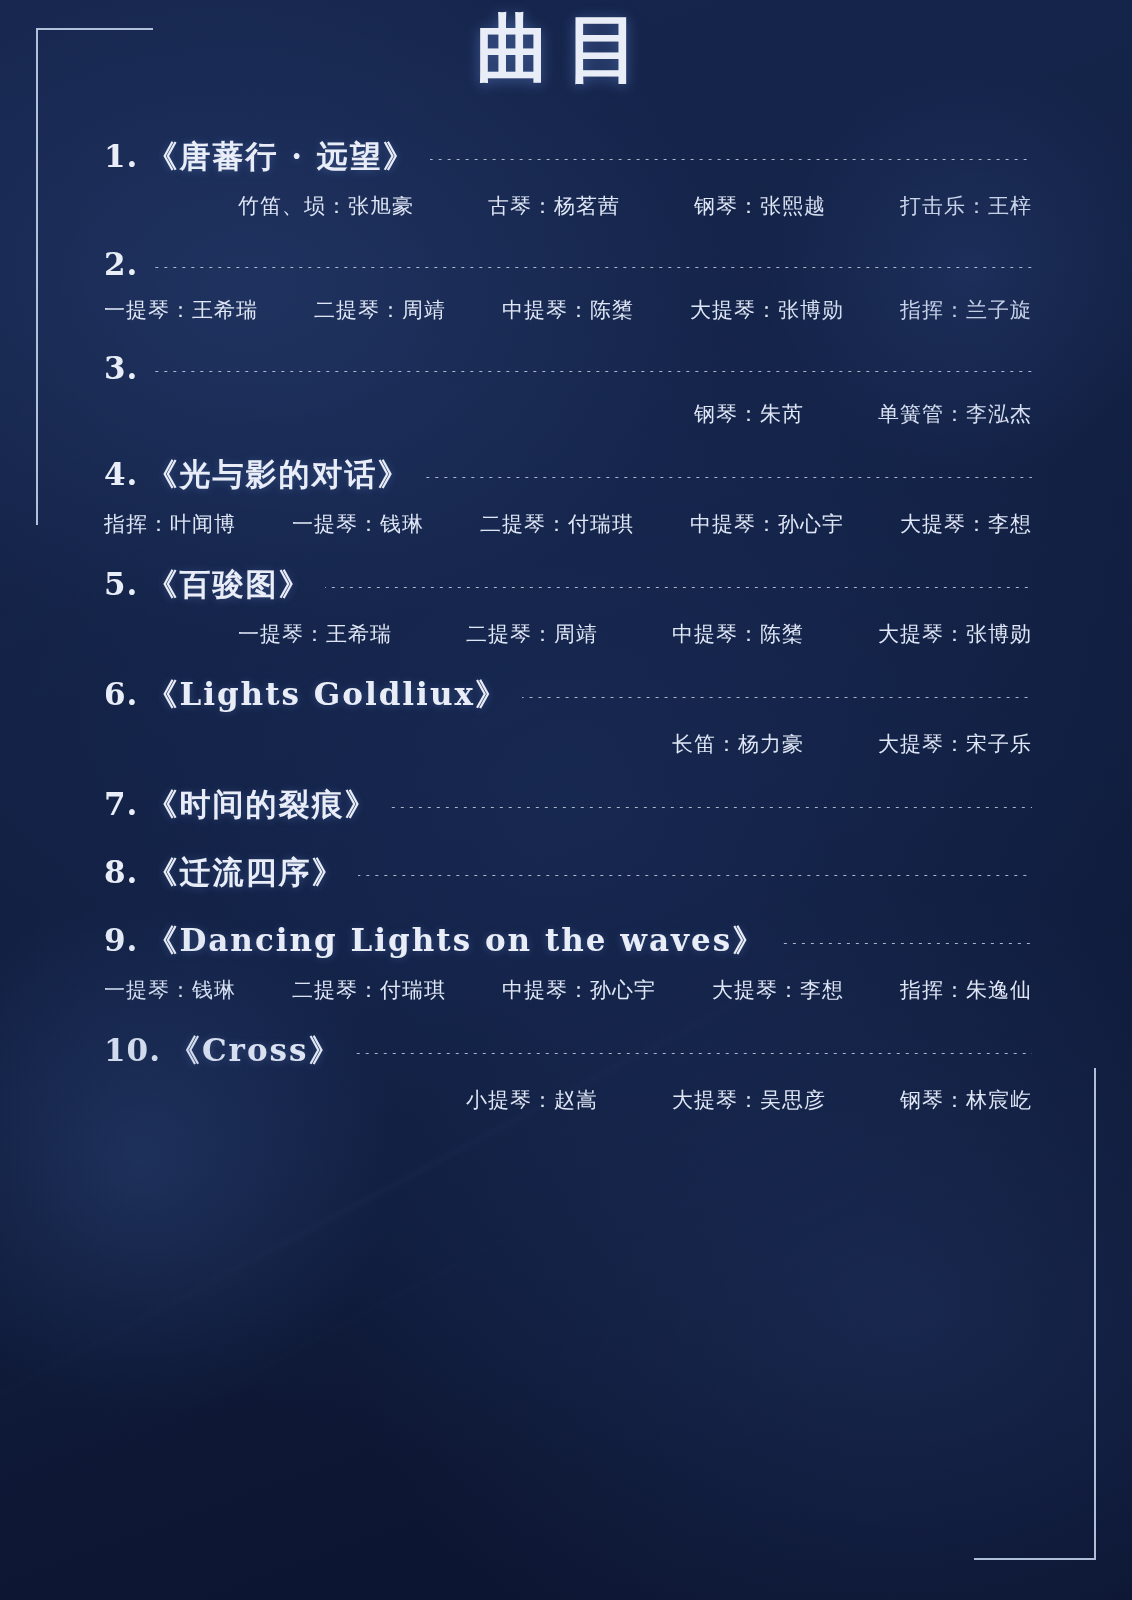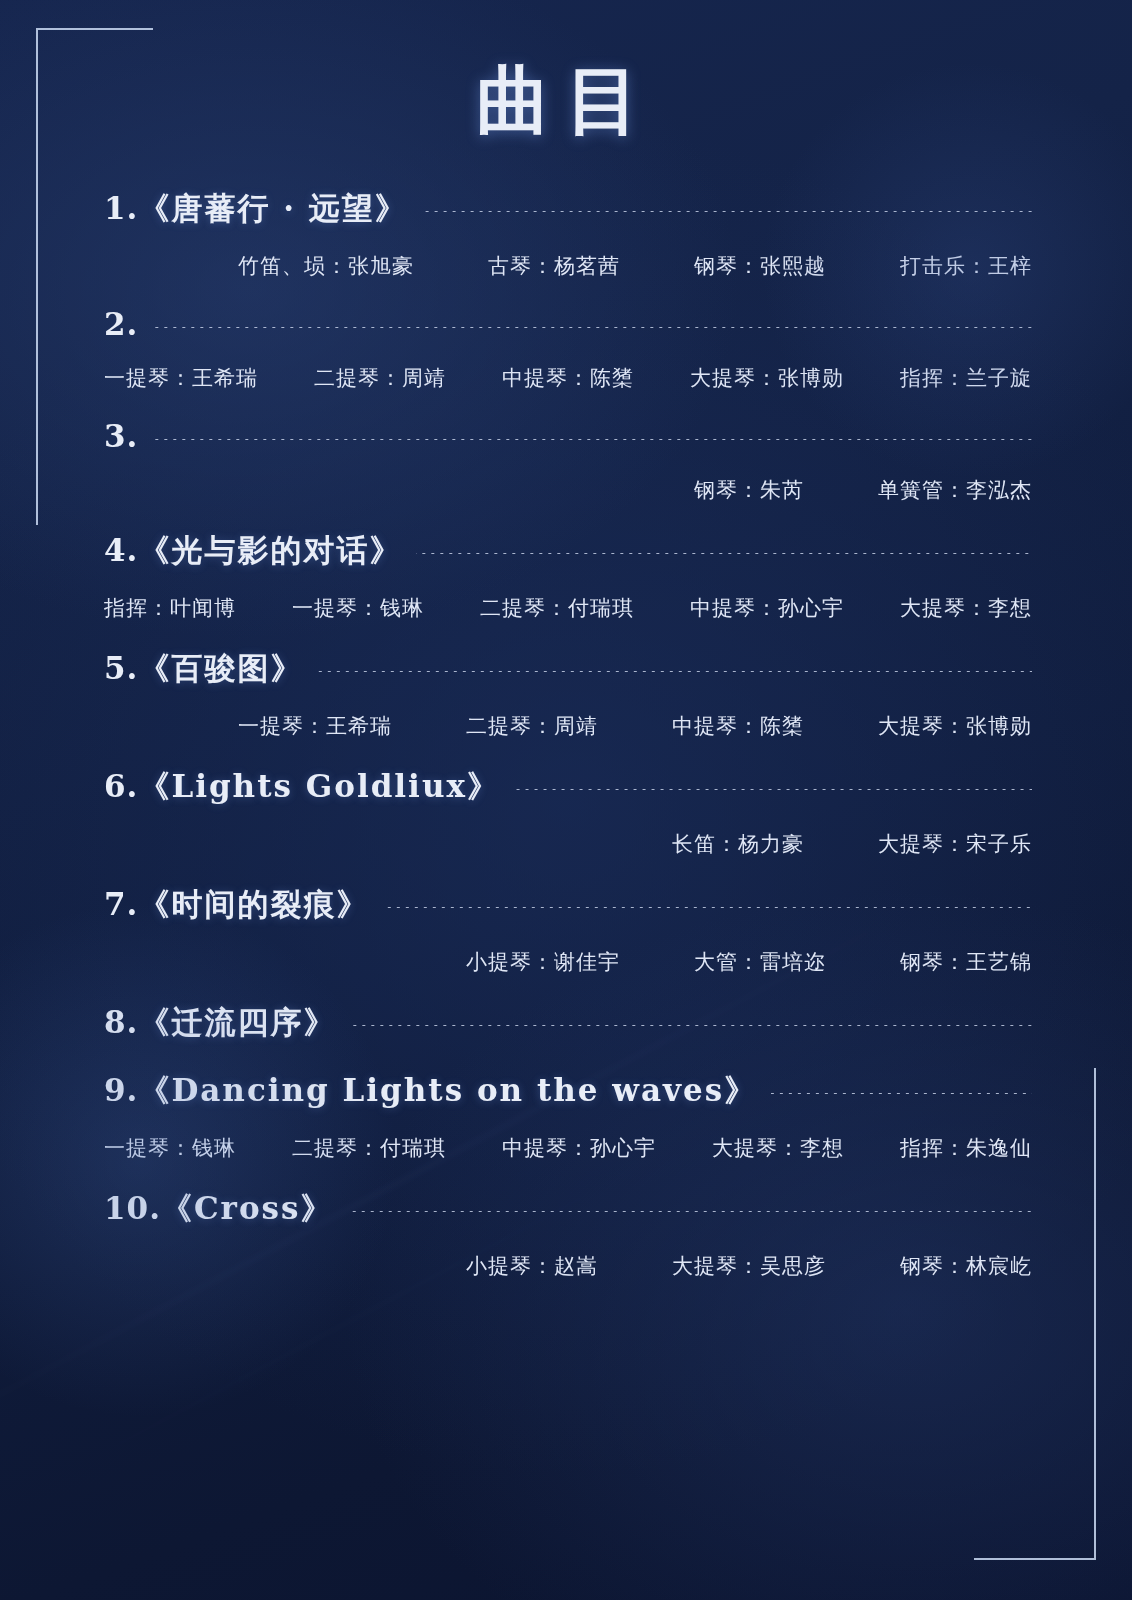--- a/index.html
+++ b/index.html
@@ -56,21 +56,20 @@
     border-right: 2px solid rgba(205,220,245,0.85);
     border-bottom: 2px solid rgba(205,220,245,0.85);
     pointer-events: none;
   }
 
   .title {
     text-align: center;
     font-size: 74px;
     letter-spacing: 16px;
     font-weight: 700;
-    padding-top: 52px;
     text-shadow: 0 2px 14px rgba(120,160,240,0.45);
     font-family: "DejaVu Serif", "Liberation Serif", serif;
   }
 
   .list {
     margin: 36px 0 0 0;
     padding: 0 100px 0 104px;
   }
   .piece { margin-bottom: 26px; }
 
@@ -82,38 +81,38 @@
   .piece-num {
     font-size: 31px;
     font-weight: 700;
     letter-spacing: 1px;
     font-family: "DejaVu Serif", "Liberation Serif", serif;
   }
   .piece-name {
     font-size: 31px;
     font-weight: 700;
     letter-spacing: 2px;
-    margin-left: 0;
+    margin-left: 8px;
     font-family: "DejaVu Serif", "Liberation Serif", serif;
     text-shadow: 0 1px 8px rgba(120,160,240,0.30);
   }
   .dots {
     flex: 1;
     margin-left: 14px;
     height: 1px;
     position: relative;
     top: -7px;
     background-image: linear-gradient(to right, rgba(220,230,250,0.75) 38%, rgba(255,255,255,0) 0%);
     background-position: bottom;
     background-size: 9px 2px;
     background-repeat: repeat-x;
   }
 
   .credits {
-    margin-top: 22px;
+    margin-top: 14px;
     display: flex;
     font-size: 21px;
     color: #dfe6f5;
     letter-spacing: 1px;
     font-family: "DejaVu Sans", "Liberation Sans", sans-serif;
     font-weight: 400;
   }
   .credits.spread { justify-content: space-between; }
   .credits.right  { justify-content: flex-end; gap: 74px; }
   .credit-item { white-space: nowrap; }
@@ -209,25 +208,20 @@
           <span class="credit-item"><span>长笛：</span><span>杨力豪</span></span>
           <span class="credit-item"><span>大提琴：</span><span>宋子乐</span></span>
         </div>
       </div>
       <div class="piece">
         <div class="piece-head">
           <span class="piece-num">7.</span>
           <span class="piece-name">《时间的裂痕》</span>
           <span class="dots"></span>
         </div>
-        <div class="credits right">
-          <span class="credit-item"><span>小提琴：</span><span>谢佳宇</span></span>
-          <span class="credit-item"><span>大管：</span><span>雷培迩</span></span>
-          <span class="credit-item"><span>钢琴：</span><span>王艺锦</span></span>
-        </div>
       </div>
       <div class="piece">
         <div class="piece-head">
           <span class="piece-num">8.</span>
           <span class="piece-name">《迁流四序》</span>
           <span class="dots"></span>
         </div>
       </div>
       <div class="piece">
         <div class="piece-head">

